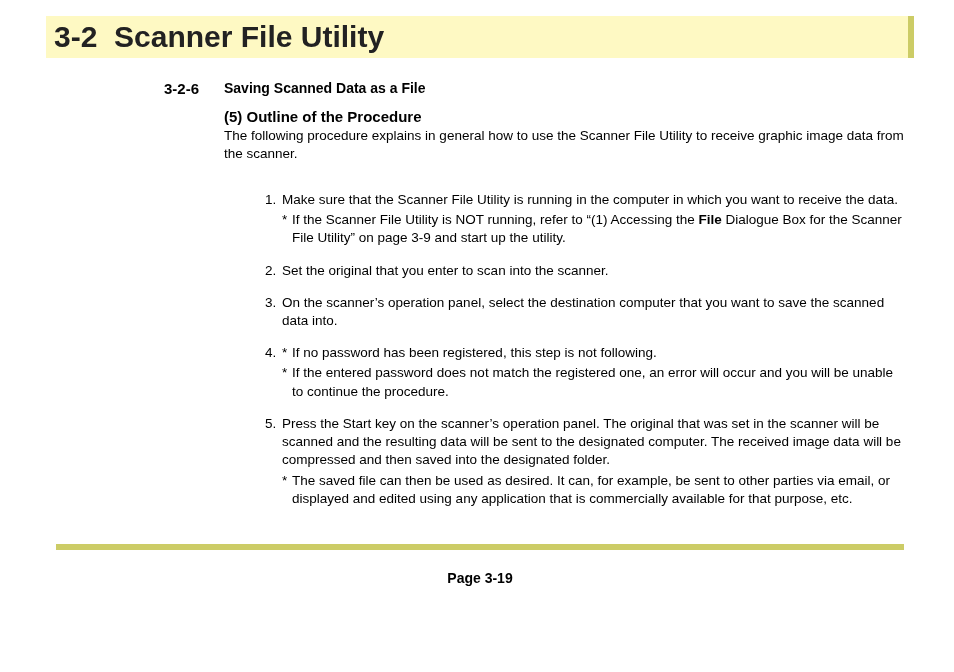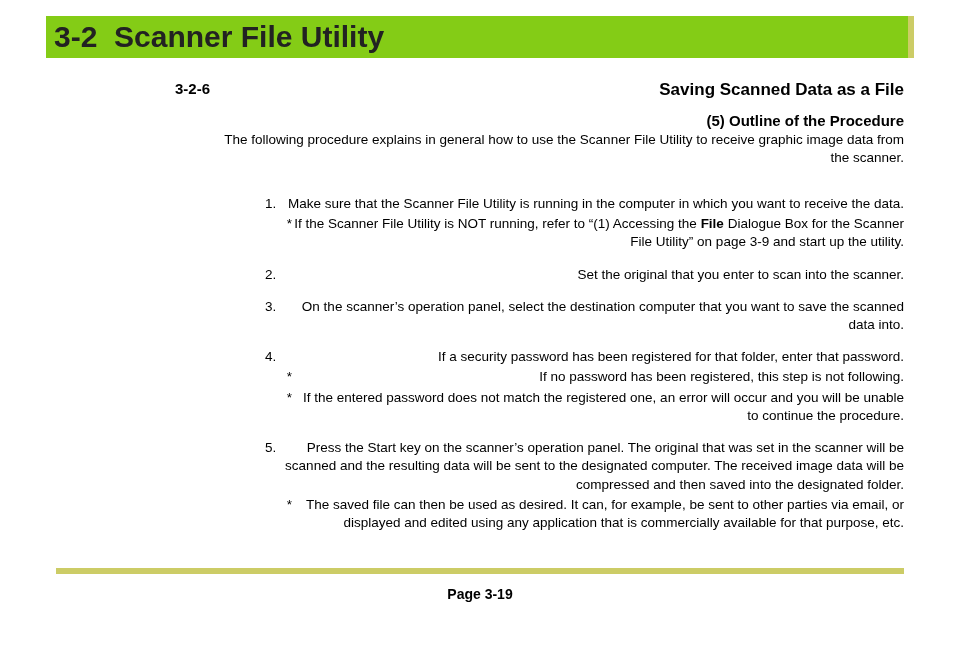--- a/index.html
+++ b/index.html
@@ -8,21 +8,21 @@
     font-family: Arial, Helvetica, sans-serif;
     color: #000;
     background: #fff;
     width: 954px;
   }
   .page {
     padding: 16px 40px 20px 46px;
     box-sizing: border-box;
   }
   .title-bar {
-    background: #84cc16;
+    background: #fef9c3;
     padding: 0 0 0 8px;
     border-right: 6px solid #cccc66;
     margin-bottom: 22px;
   }
   .title-bar h1 {
     margin: 0;
     font-family: "Arial Narrow", Arial, sans-serif;
     font-weight: bold;
     font-stretch: condensed;
     font-size: 30px;
@@ -32,32 +32,31 @@
     padding: 2px 0 2px 0;
   }
   .content {
     margin-left: 118px;
     margin-right: 10px;
   }
   .section-row {
     display: flex;
     gap: 14px;
     margin-bottom: 12px;
-    text-align: right;
   }
   .section-num {
     font-weight: bold;
     font-size: 15px;
     white-space: nowrap;
     min-width: 46px;
   }
   .section-body { flex: 1; }
   .section-title {
     font-weight: bold;
-    font-size: 17px;
+    font-size: 14px;
     margin: 0 0 12px 0;
   }
   .subhead {
     font-weight: bold;
     font-size: 15px;
     margin: 0 0 2px 0;
   }
   .intro {
     font-size: 13.5px;
     line-height: 1.35;
@@ -87,21 +86,21 @@
   .note .ntext { flex: 1; }
   .footer-rule {
     margin: 22px 10px 0 10px;
     height: 6px;
     background: #cccc66;
   }
   .page-num {
     text-align: center;
     font-weight: bold;
     font-size: 14px;
-    margin-top: 12px;
+    margin-top: 20px;
   }
   b { font-weight: bold; }
 </style>
 </head>
 <body>
 
 <div class="page">
 
   <div class="title-bar">
     <h1>
@@ -116,21 +115,21 @@
         <div class="section-title">Saving Scanned Data as a File</div>
         <div class="subhead">(5) Outline of the Procedure</div>
         <p class="intro">The following procedure explains in general how to use the Scanner File Utility to receive graphic image data from the scanner.</p>
         <ol class="steps" id="steps-list">
             <li><span>Make sure that the Scanner File Utility is running in the computer in which you want to receive the data.</span><div class="note">
                 <span class="ast">*</span>
                 <span class="ntext">If the Scanner File Utility is NOT running, refer to “(1) Accessing the <b>File</b> Dialogue Box for the Scanner File Utility” on page 3-9 and start up the utility.</span>
               </div></li>
             <li><span>Set the original that you enter to scan into the scanner.</span></li>
             <li><span>On the scanner’s operation panel, select the destination computer that you want to save the scanned data into.</span></li>
-            <li><span>If a security password has been registered for that folder, enter that password.</span><div class="note">
+            <li><div class="note">
                 <span class="ast">*</span>
                 <span class="ntext">If no password has been registered, this step is not following.</span>
               </div><div class="note">
                 <span class="ast">*</span>
                 <span class="ntext">If the entered password does not match the registered one, an error will occur and you will be unable to continue the procedure.</span>
               </div></li>
             <li><span>Press the Start key on the scanner’s operation panel. The original that was set in the scanner will be scanned and the resulting data will be sent to the designated computer. The received image data will be compressed and then saved into the designated folder.</span><div class="note">
                 <span class="ast">*</span>
                 <span class="ntext">The saved file can then be used as desired. It can, for example, be sent to other parties via email, or displayed and edited using any application that is commercially available for that purpose, etc.</span>
               </div></li>

